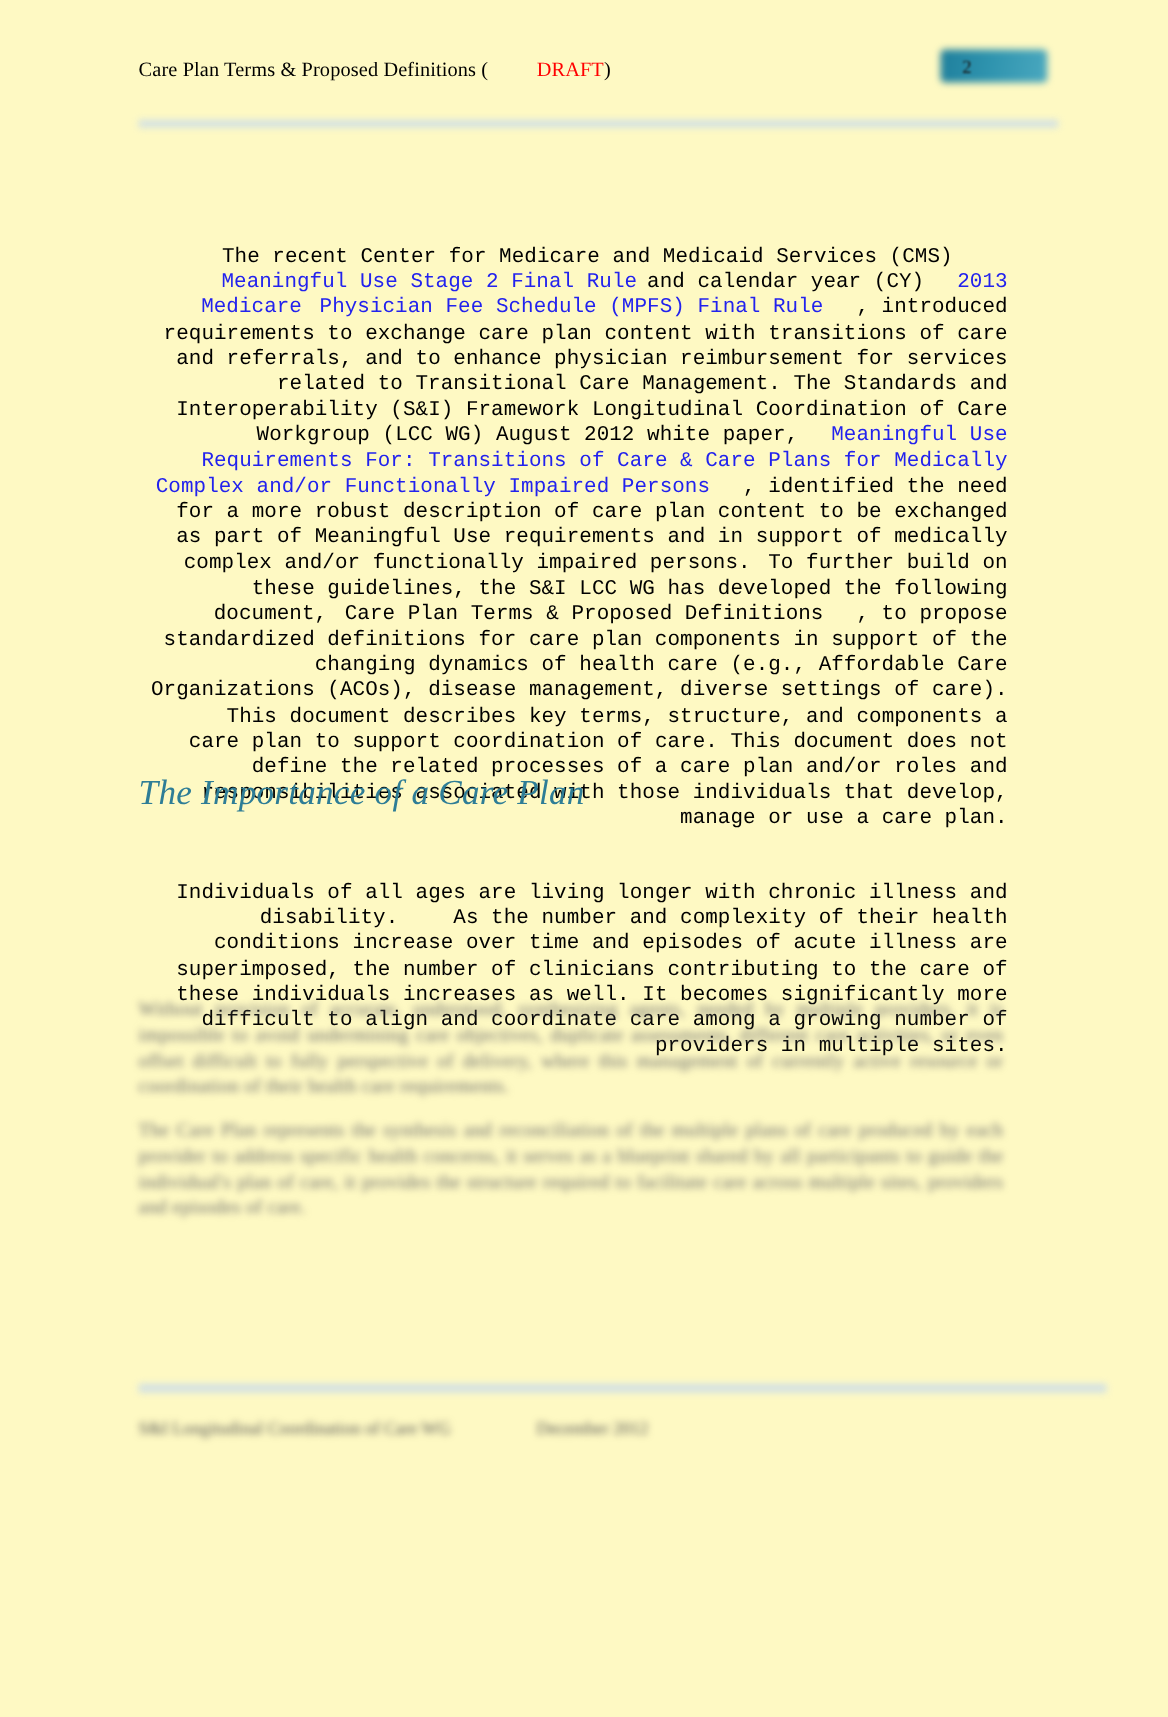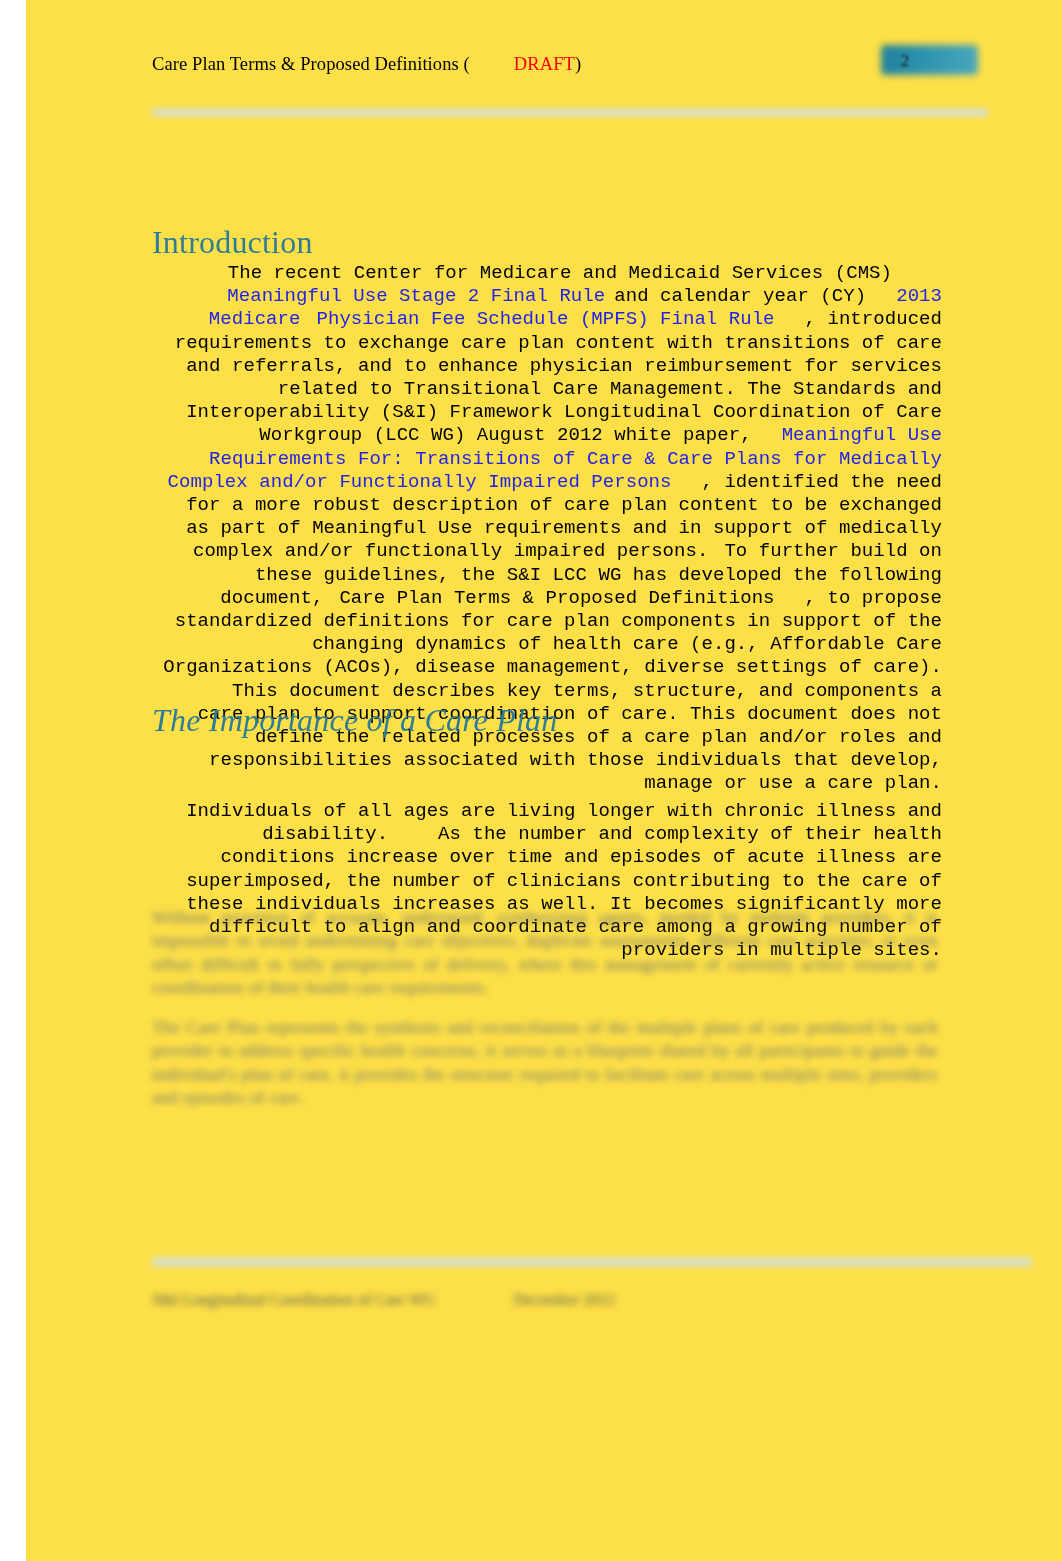--- a/index.html
+++ b/index.html
@@ -12,22 +12,21 @@
     height: 1561px;
     position: relative;
     font-family: "Liberation Serif", "DejaVu Serif", serif;
     color: #000000;
     overflow: hidden;
   }
 
   .page {
     position: absolute;
     inset: 0;
-    background: #fde047;
-    margin-left: 26px;
+    background: #fef9c3;
   }
 
   
   .header {
     position: absolute;
     left: 126px;
     top: 52px;
     width: 830px;
     height: 44px;
   }
@@ -186,21 +185,20 @@
   <div class="header">
     <div class="header-title"><span>Care Plan Terms &amp; Proposed Definitions (</span><span class="header-gap"></span><span class="draft-word">DRAFT</span><span>)</span></div>
   </div>
 
   <div class="page-badge"></div>
   <div class="page-badge-num">2</div>
 
   <div class="rule rule-header"></div>
 
   <div class="content">
-    <h1 class="section-heading heading-intro">Introduction</h1>
     <p class="body-para"><span>The recent Center for Medicare and Medicaid Services (CMS)</span><span class="wide-gap"></span><a class="doc-link" href="#">Meaningful Use Stage 2 Final Rule</a><span class="tiny-gap"></span><span>and calendar year (CY)</span><span class="mid-gap"></span><a class="doc-link" href="#">2013 Medicare</a><span class="small-gap"></span><a class="doc-link" href="#">Physician Fee Schedule (MPFS) Final Rule</a><span class="mid-gap"></span><span>, introduced requirements to exchange care plan content with transitions of care and referrals, and to enhance physician reimbursement for services related to Transitional Care Management. The Standards and Interoperability (S&amp;I) Framework Longitudinal Coordination of Care Workgroup (LCC WG) August 2012 white paper,</span><span class="mid-gap"></span><a class="doc-link" href="#">Meaningful Use Requirements For: Transitions of Care &amp; Care Plans for Medically Complex and/or Functionally Impaired Persons</a><span class="mid-gap"></span><span>, identified the need for a more robust description of care plan content to be exchanged as part of Meaningful Use requirements and in support of medically complex and/or functionally impaired persons.</span><span class="small-gap"></span><span>To further build on these guidelines, the S&amp;I LCC WG has developed the following document,</span><span class="small-gap"></span><span>Care Plan Terms &amp; Proposed Definitions</span><span class="mid-gap"></span><span>, to propose standardized definitions for care plan components in support of the changing dynamics of health care (e.g., Affordable Care Organizations (ACOs), disease management, diverse settings of care).</span><span class="wide-gap"></span><span>This document describes key terms, structure, and components a care plan to support coordination of care. This document does not define the related processes of a care plan and/or roles and responsibilities associated with those individuals that develop, manage or use a care plan.</span></p>
   </div>
 
   <div class="heading-importance">
     <h1 class="section-heading">The Importance of a Care Plan</h1>
   </div>
 
   <div class="para-importance">
     <p class="body-para"><span>Individuals of all ages are living longer with chronic illness and disability.</span><span class="wide-gap"></span><span>As the number and complexity of their health conditions increase over time and episodes of acute illness are superimposed, the number of clinicians contributing to the care of these individuals increases as well.  It becomes significantly more difficult to align and coordinate care among a growing number of providers in multiple sites.</span></p>
   </div>

